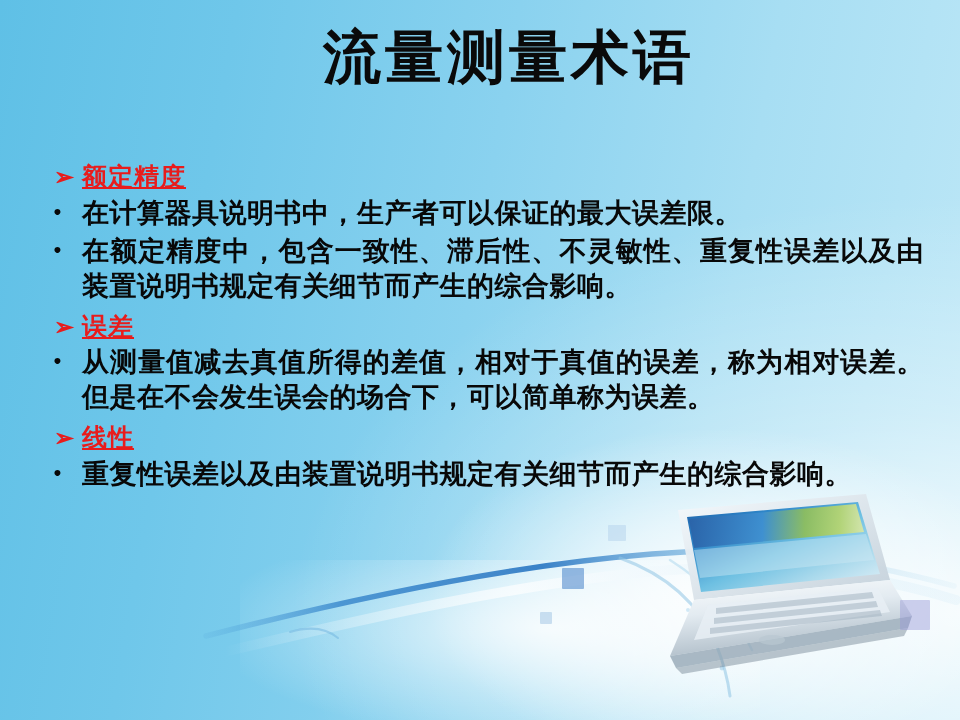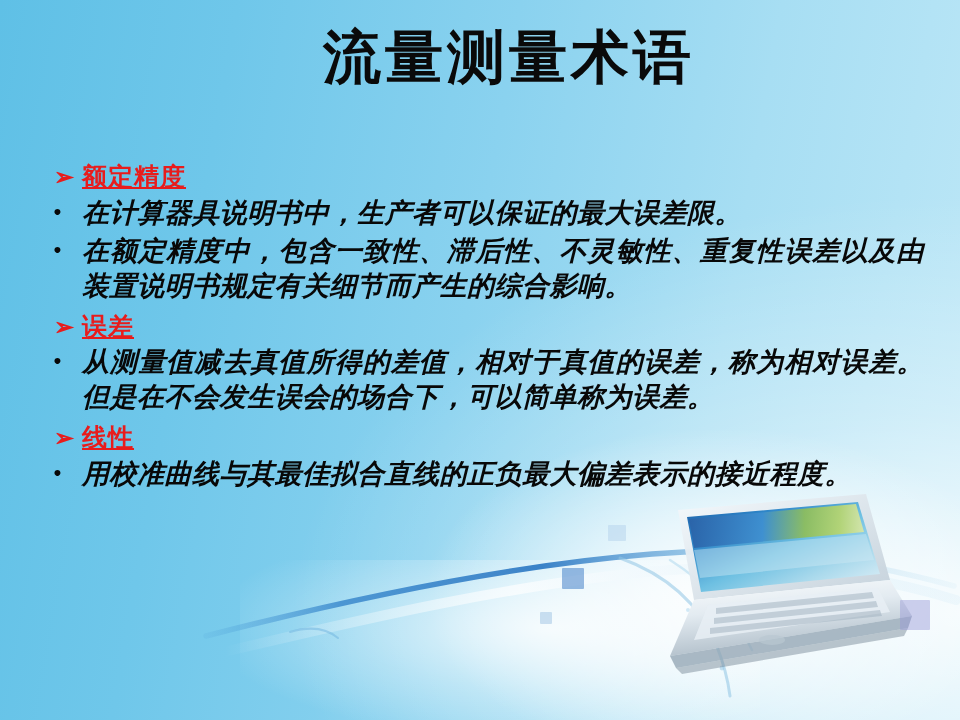--- a/index.html
+++ b/index.html
@@ -161,21 +161,20 @@
     line-height: 2.05;
     color: #080808;
     padding-left: 8px;
     box-sizing: border-box;
   }
   .bullet-row .bullet-text {
     flex: 1 1 auto;
     letter-spacing: 0.5px;
     text-align: justify;
     text-justify: inter-character;
-    font-style: italic;
   }
 
   .gap-sm { height: 6px; }
 </style>
 </head>
 <body>
 
 <div id="slide">
 
   <div class="bg-art">
@@ -298,18 +297,18 @@
 
     <div class="gap-sm"></div>
 
     <div class="block">
       <div class="heading-row">
         <span class="arrow-bullet">➢</span>
         <span class="heading-text">线性</span>
       </div>
       <div class="bullet-row">
         <span class="dot-bullet">•</span>
-        <span class="bullet-text">用校准曲线与其最佳拟合直线的正负最大偏差表示的接近程度。</span>
+        <span class="bullet-text">重复性误差以及由装置说明书规定有关细节而产生的综合影响。</span>
       </div>
     </div>
 
   </div>
 </div>
 
 </body></html>

